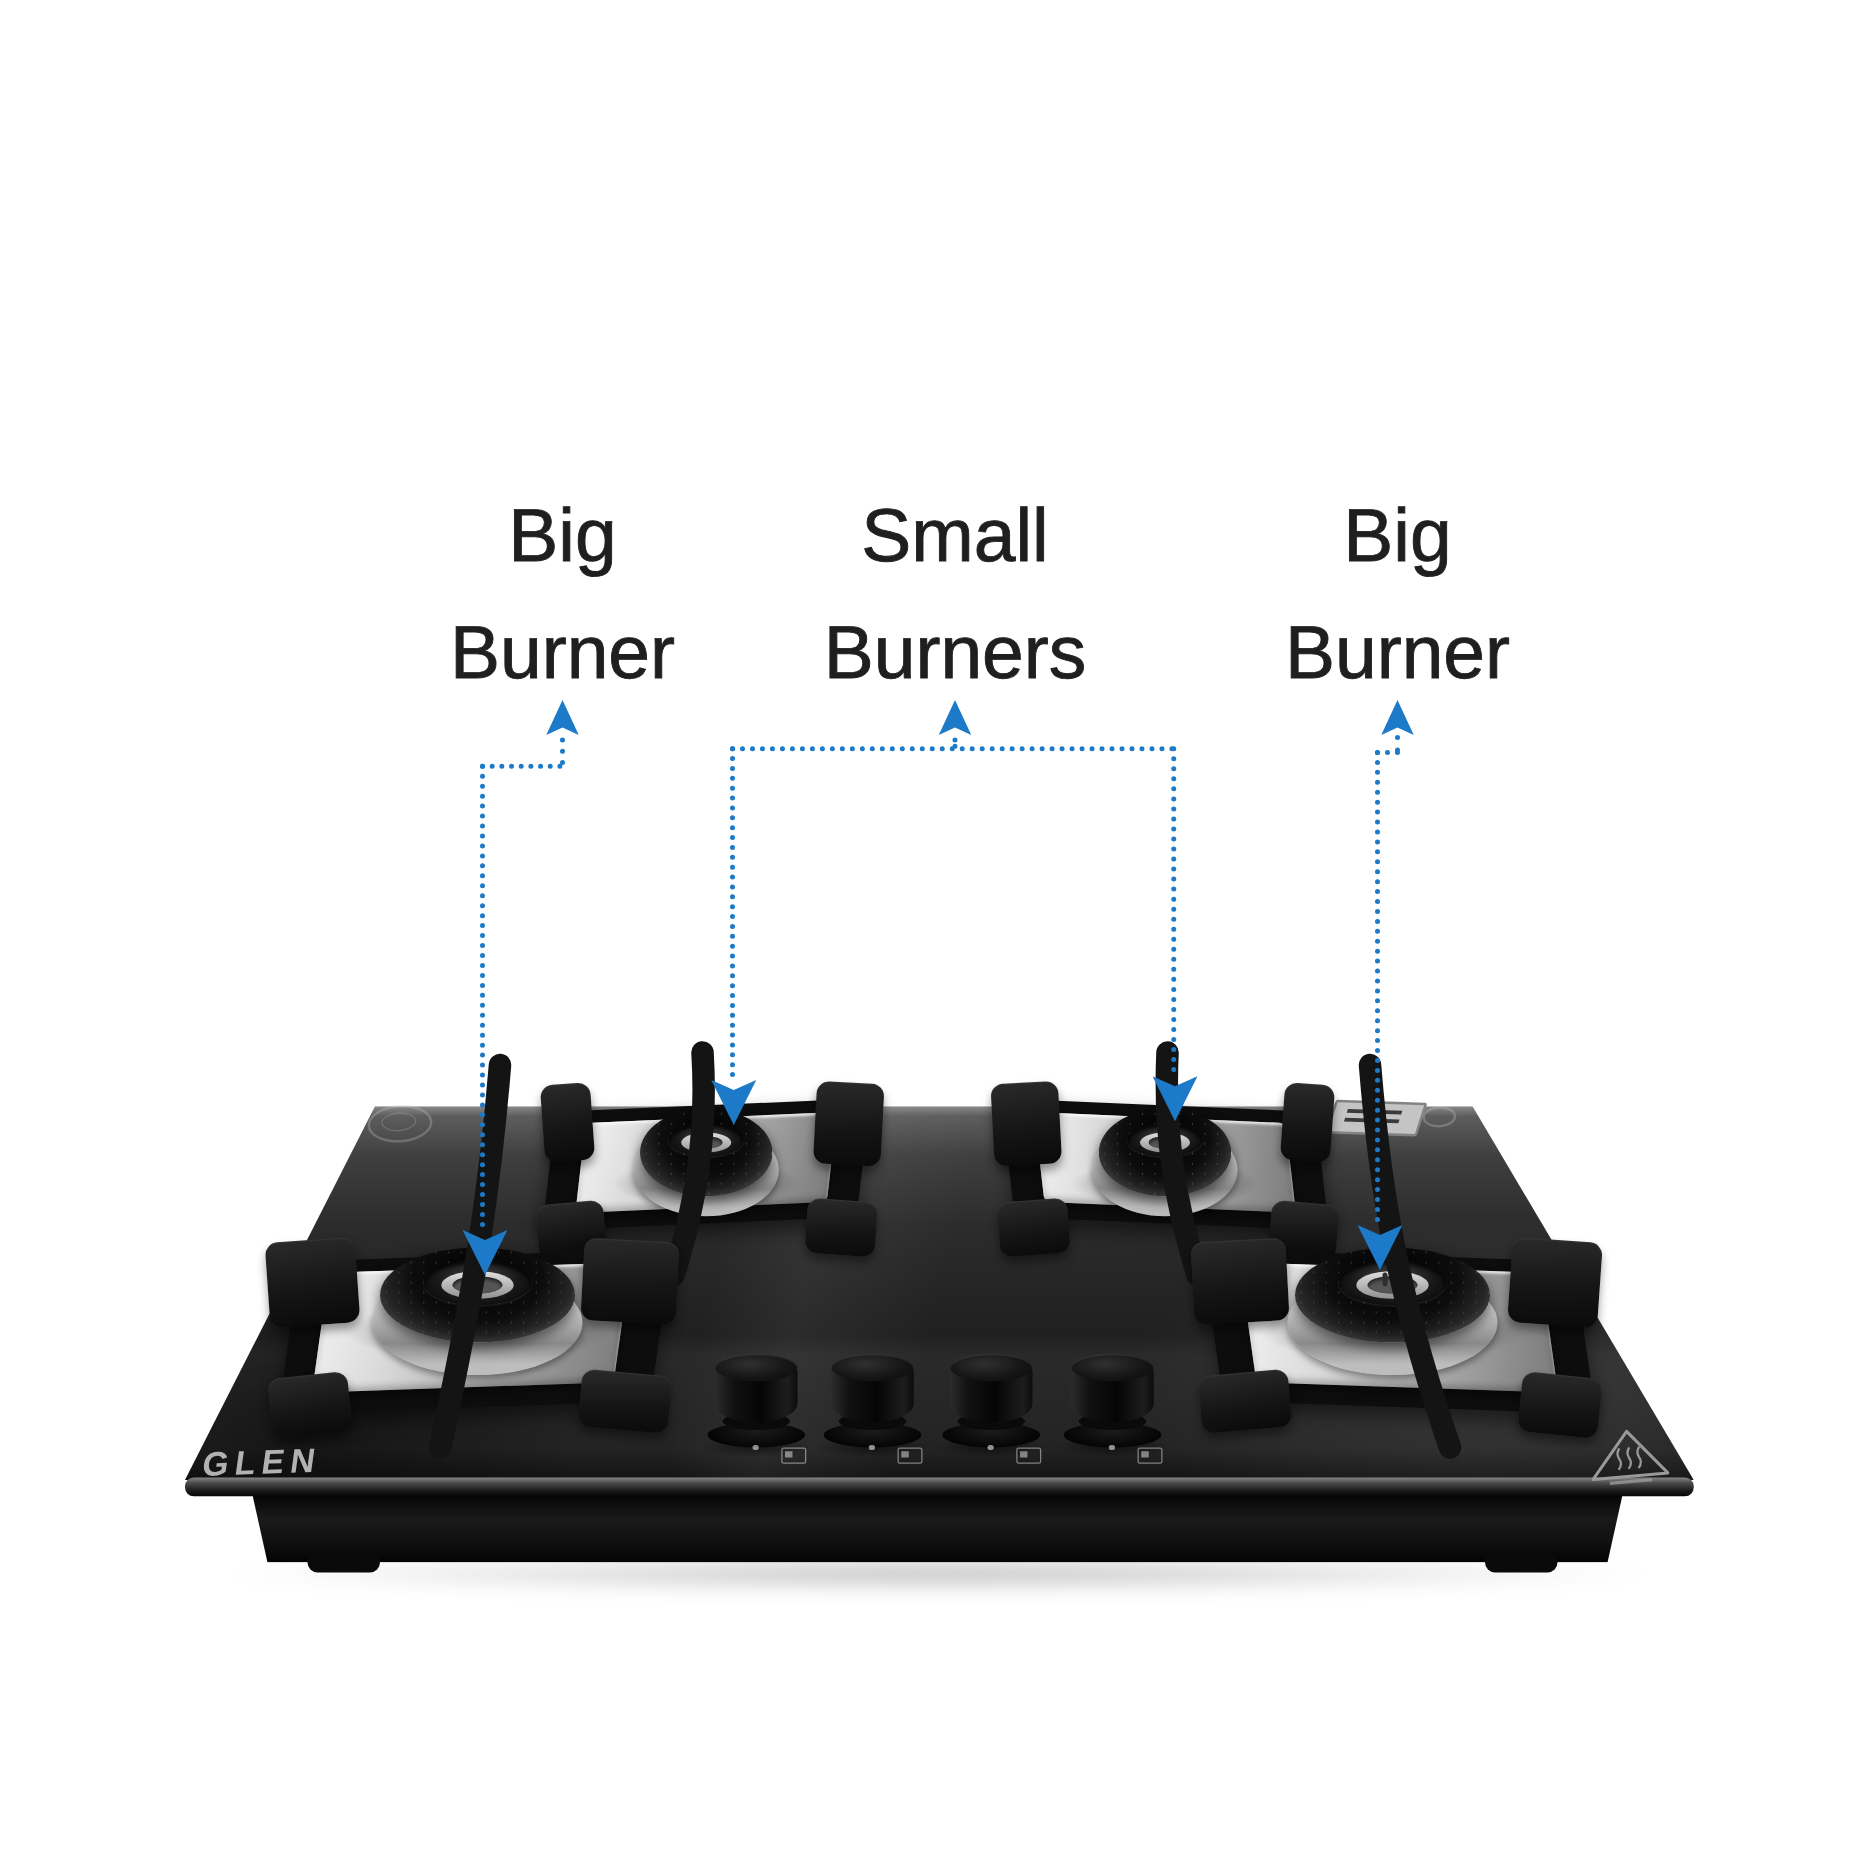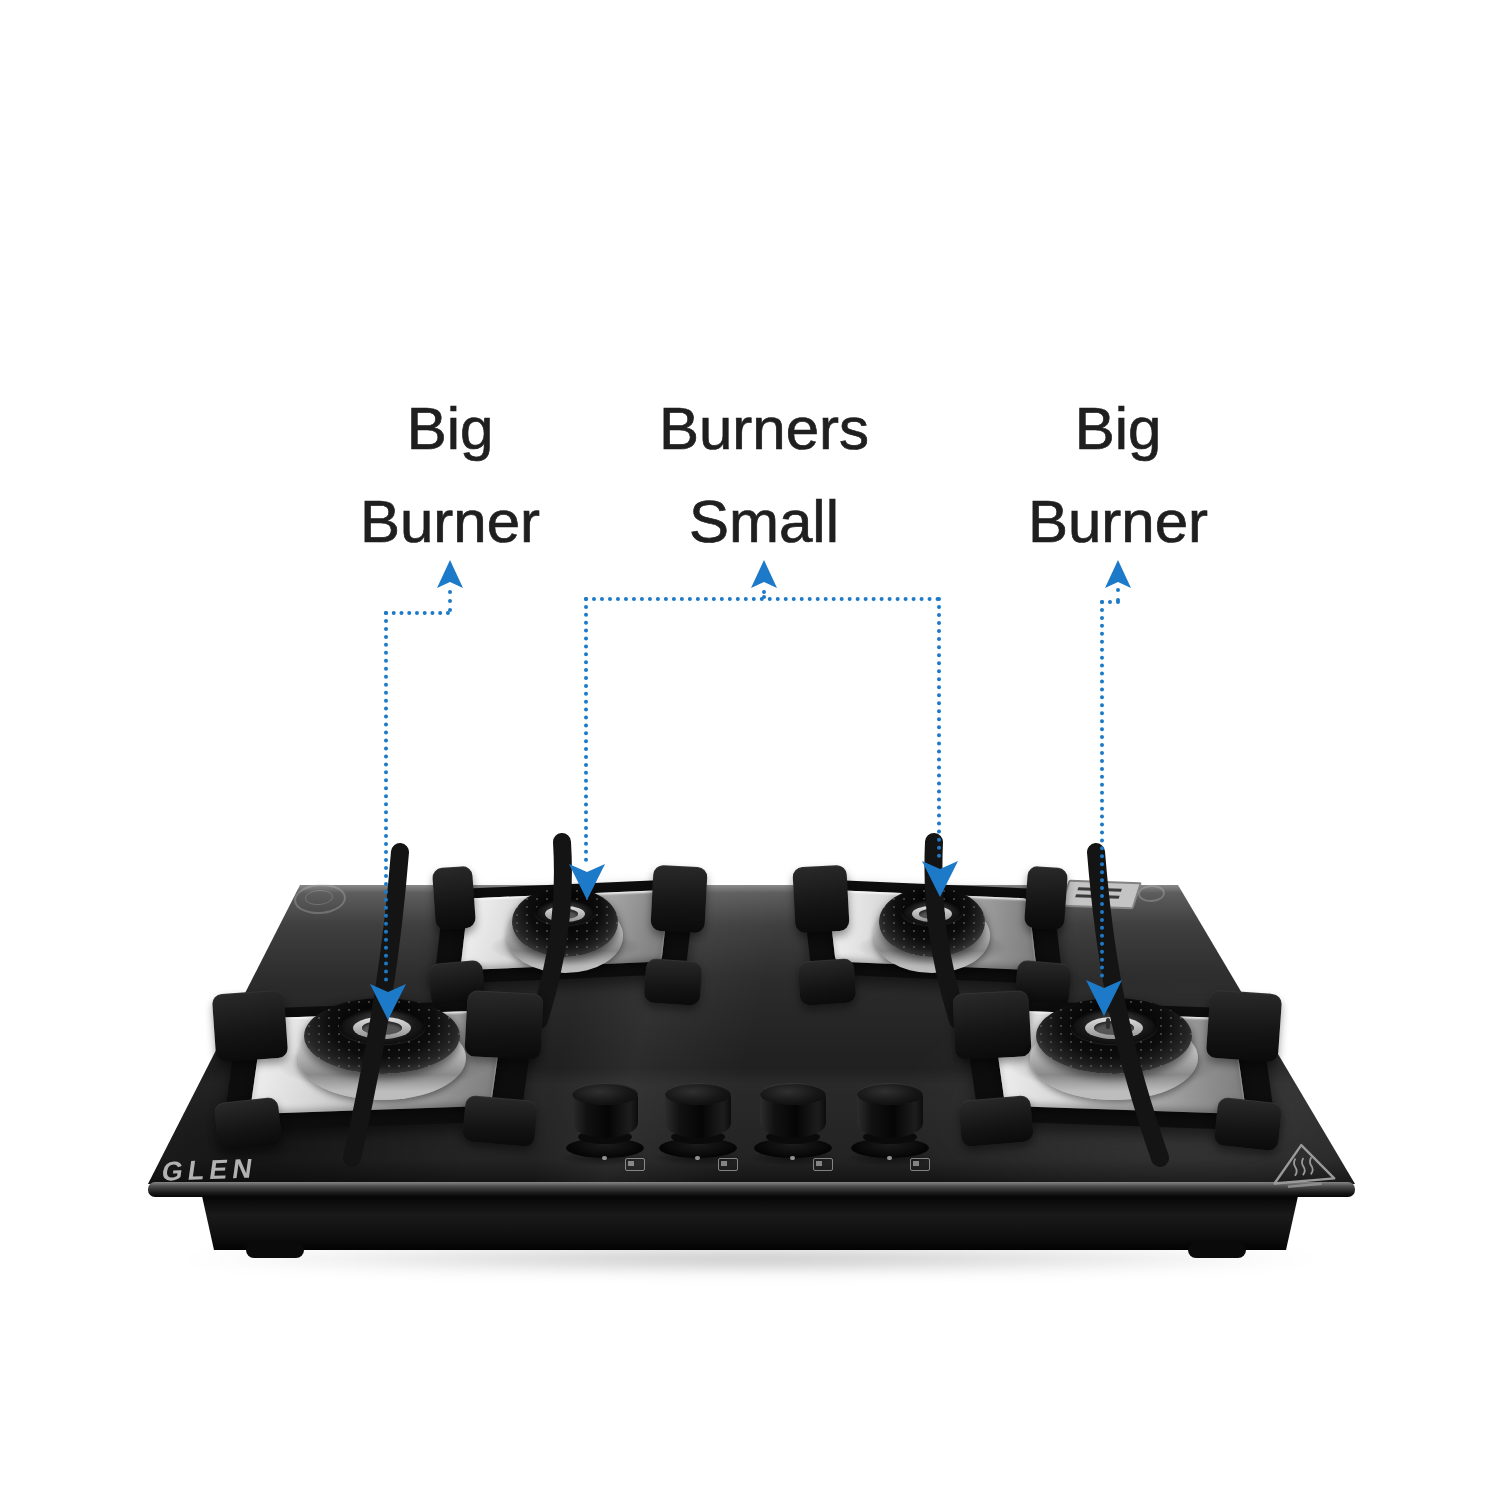--- a/index.html
+++ b/index.html
@@ -228,22 +228,22 @@
     <div class="kicon" style="left:910px;top:1158px">
         <div></div>
       </div>
   </div>
 
   <div class="label" style="left:250px">
     <div>Big</div>
     <div>Burner</div>
   </div>
   <div class="label" style="left:564px">
+    <div>Small</div>
     <div>Burners</div>
-    <div>Small</div>
   </div>
   <div class="label" style="left:918px">
     <div>Big</div>
     <div>Burner</div>
   </div>
 
   <svg class="abs arrow" style="left:437px;top:560px" width="26" height="28">
       <polygon points="13,0 26,28 13,22 0,28"></polygon>
     </svg>
   <div class="dotv" style="left:448px;top:590px;height:22px"></div>

